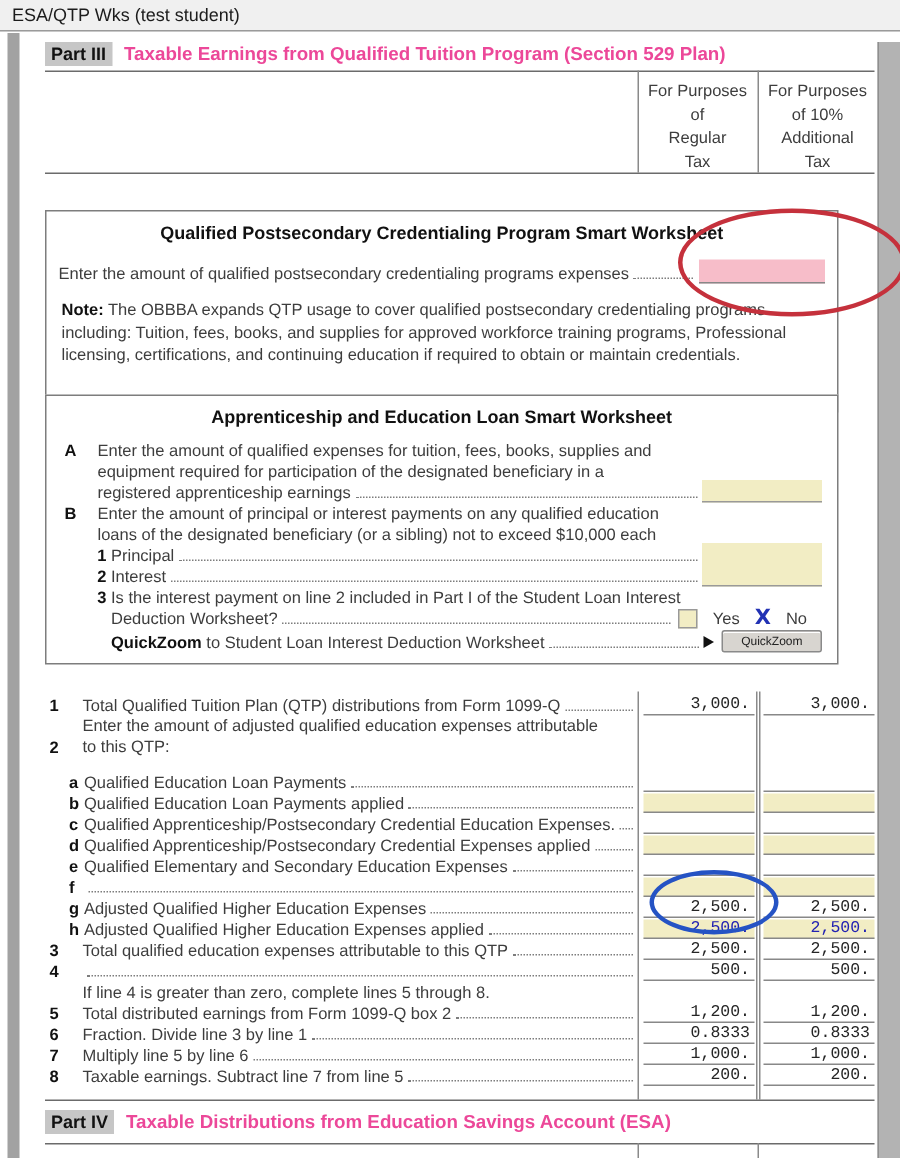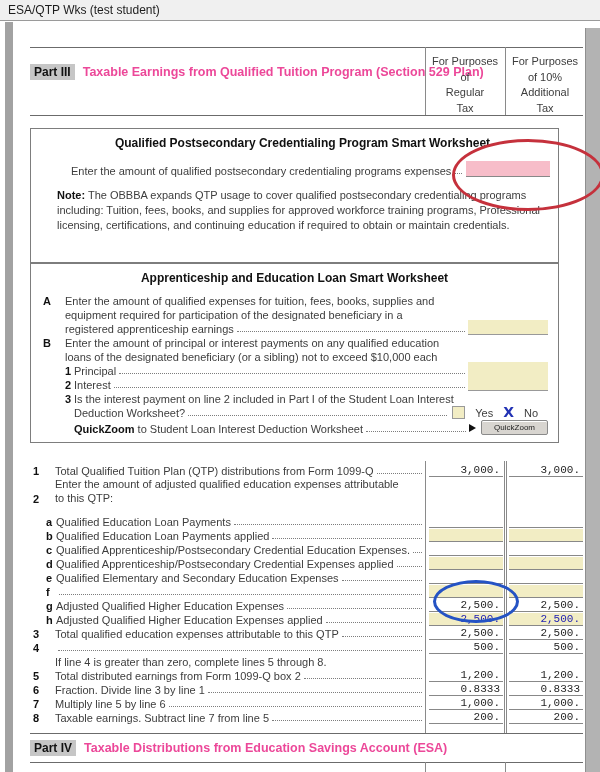--- a/index.html
+++ b/index.html
@@ -10,37 +10,37 @@
   .titlebar{position:absolute;left:0;top:0;width:100%;height:21px;background:#f0f0f0;
             border-bottom:1px solid #9a9a9a;font-size:12px;color:#1c1c1c;line-height:21px;
             padding-left:8px;box-sizing:border-box;}
 
   
   .strip-left{position:absolute;left:5px;top:22px;width:8px;height:750px;background:#a2a2a2;}
   .strip-right{position:absolute;right:0;top:28px;width:14px;height:744px;background:#b3b3b3;border-left:1px solid #8f8f8f;}
 
   
   .part-head{position:absolute;left:30px;display:flex;gap:8px;align-items:baseline;white-space:nowrap;}
-  #part3-head{top:28px;margin-top:36px;} #part4-head{top:740px;}
+  #part3-head{top:28px;} #part4-head{top:740px;}
   .part-chip{background:#c6c6c6;font-weight:bold;font-size:12px;color:#111;padding:1px 4px;}
   .part-title{font-weight:bold;font-size:12.5px;color:#ec4899;}
 
   .hline{position:absolute;left:30px;width:553px;height:1px;background:#6b6b6b;}
   .vline{position:absolute;width:1px;background:#8a8a8a;}
   .vline2{position:absolute;width:3px;border-left:1px solid #8a8a8a;border-right:1px solid #8a8a8a;box-sizing:border-box;}
 
   
   .colhead{position:absolute;top:54px;font-size:11px;color:#3d3d3d;text-align:center;line-height:15.5px;}
   #colhead-1{left:426px;width:78px;} #colhead-2{left:508px;width:74px;}
 
   
   .wsbox{position:absolute;left:30px;width:529px;border:1px solid #7d7d7d;box-sizing:border-box;background:#fff;}
-  #ws1{top:128px;height:135px;padding-left:16px;} #ws2{top:263px;height:180px;}
+  #ws1{top:140px;height:135px;} #ws2{top:263px;height:180px;}
   .ws-title{text-align:center;font-weight:bold;font-size:12px;color:#111;margin-top:7px;}
-  .ws1-row{display:flex;align-items:flex-end;margin:11px 8px 0 24px;font-size:11px;}
+  .ws1-row{display:flex;align-items:flex-end;margin:11px 8px 0 8px;font-size:11px;}
   .pink-field{width:84px;height:15px;background:#f7bdc9;border-bottom:1px solid #888;flex:none;margin-left:1px;}
   .note{margin:11px 10px 0 10px;font-size:11px;line-height:15px;}
   .note b{color:#111;}
   .leader{flex:1;border-bottom:1px dotted #7d7d7d;margin:0 3px 3px 3px;height:1px;min-width:4px;}
 
   
   .w2{margin-top:8px;font-size:11px;}
   .w2row{display:flex;align-items:flex-end;padding:0 10px 0 12px;height:14px;box-sizing:border-box;}
   .lblA{width:22px;font-weight:bold;color:#111;flex:none;}
   .sp22{width:22px;flex:none;}

